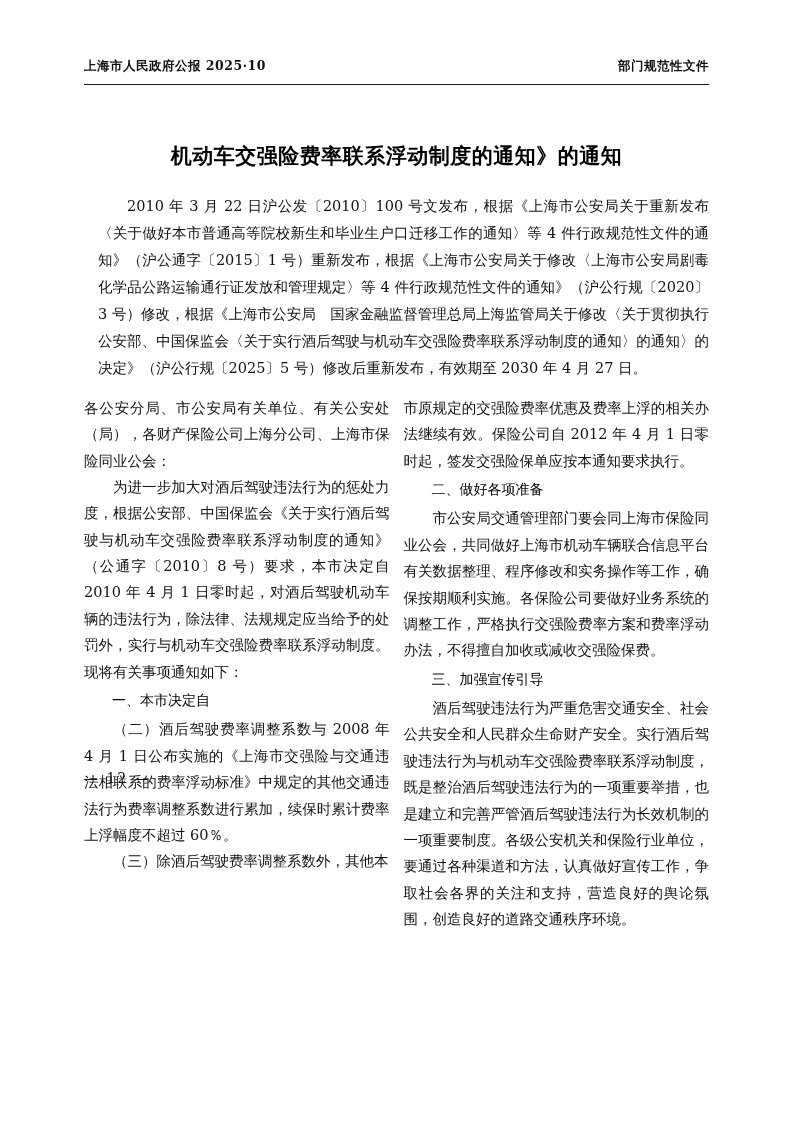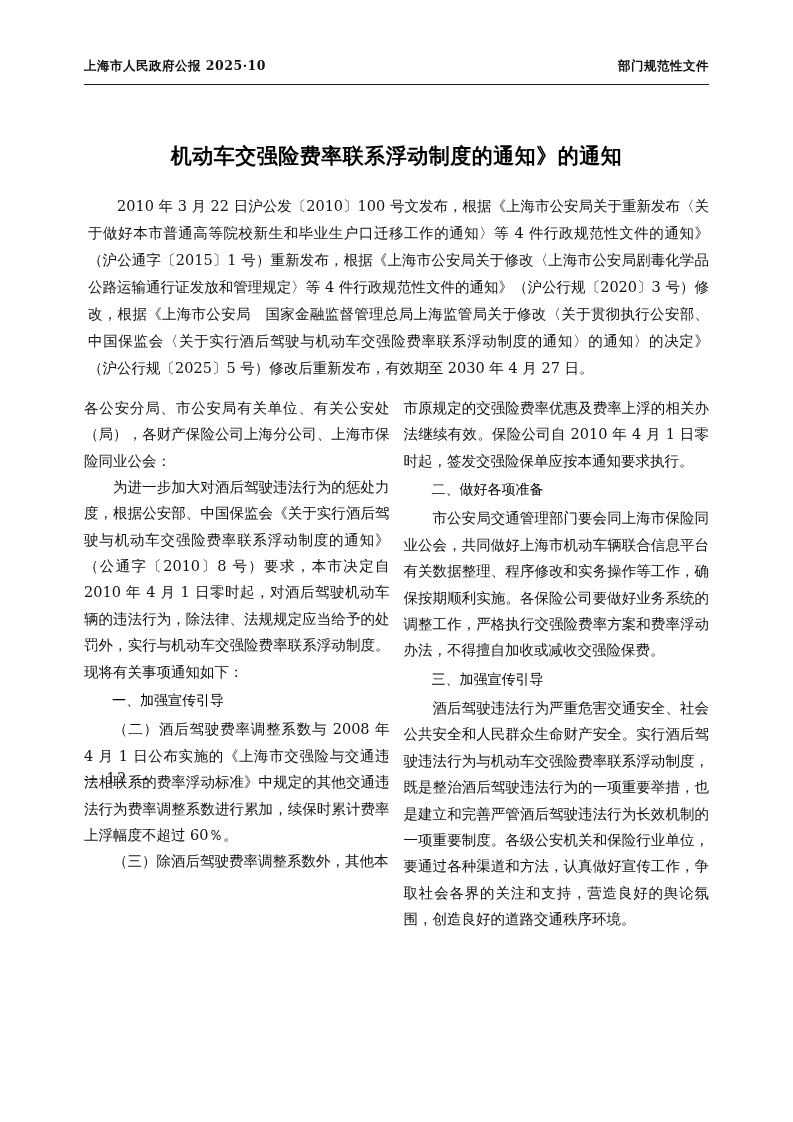--- a/index.html
+++ b/index.html
@@ -35,21 +35,21 @@
     text-align: center;
     font-size: 21px;
     font-weight: bold;
     line-height: 2.0;
     font-family: "DejaVu Sans", "Liberation Sans", sans-serif;
     letter-spacing: 0.5px;
     color: #000000;
   }
   .doc-title .title-line { display: block; }
   .intro {
-    margin: 16px 0 0 4px;
+    margin: 16px 0 0 14px;
     font-size: 14.5px;
     line-height: 1.86;
     text-align: justify;
     text-indent: 2em;
   }
   .columns {
     display: flex;
     gap: 14px;
     margin-top: 13px;
     font-size: 14.5px;
@@ -91,27 +91,27 @@
     <span class="title-line">机动车交强险费率联系浮动制度的通知》的通知</span>
   </h1>
 
   <p class="intro">2010 年 3 月 22 日沪公发〔2010〕100 号文发布，根据《上海市公安局关于重新发布〈关于做好本市普通高等院校新生和毕业生户口迁移工作的通知〉等 4 件行政规范性文件的通知》（沪公通字〔2015〕1 号）重新发布，根据《上海市公安局关于修改〈上海市公安局剧毒化学品公路运输通行证发放和管理规定〉等 4 件行政规范性文件的通知》（沪公行规〔2020〕3 号）修改，根据《上海市公安局　国家金融监督管理总局上海监管局关于修改〈关于贯彻执行公安部、中国保监会〈关于实行酒后驾驶与机动车交强险费率联系浮动制度的通知〉的通知〉的决定》（沪公行规〔2025〕5 号）修改后重新发布，有效期至 2030 年 4 月 27 日。</p>
 
   <div class="columns">
 
     <div class="col">
       <p class="para noindent">各公安分局、市公安局有关单位、有关公安处（局），各财产保险公司上海分公司、上海市保险同业公会：</p>
       <p class="para">为进一步加大对酒后驾驶违法行为的惩处力度，根据公安部、中国保监会《关于实行酒后驾驶与机动车交强险费率联系浮动制度的通知》（公通字〔2010〕8 号）要求，本市决定自 2010 年 4 月 1 日零时起，对酒后驾驶机动车辆的违法行为，除法律、法规规定应当给予的处罚外，实行与机动车交强险费率联系浮动制度。现将有关事项通知如下：</p>
-      <p class="heading">一、加强宣传引导</p>
+      <p class="heading">一、本市决定自</p>
       <p class="para">（二）酒后驾驶费率调整系数与 2008 年 4 月 1 日公布实施的《上海市交强险与交通违法相联系的费率浮动标准》中规定的其他交通违法行为费率调整系数进行累加，续保时累计费率上浮幅度不超过 60％。</p>
       <p class="para">（三）除酒后驾驶费率调整系数外，其他本</p>
     </div>
 
     <div class="col">
-      <p class="para noindent">市原规定的交强险费率优惠及费率上浮的相关办法继续有效。保险公司自 2010 年 4 月 1 日零时起，签发交强险保单应按本通知要求执行。</p>
+      <p class="para noindent">市原规定的交强险费率优惠及费率上浮的相关办法继续有效。保险公司自 2012 年 4 月 1 日零时起，签发交强险保单应按本通知要求执行。</p>
       <p class="heading">二、做好各项准备</p>
       <p class="para">市公安局交通管理部门要会同上海市保险同业公会，共同做好上海市机动车辆联合信息平台有关数据整理、程序修改和实务操作等工作，确保按期顺利实施。各保险公司要做好业务系统的调整工作，严格执行交强险费率方案和费率浮动办法，不得擅自加收或减收交强险保费。</p>
       <p class="heading">三、加强宣传引导</p>
       <p class="para">酒后驾驶违法行为严重危害交通安全、社会公共安全和人民群众生命财产安全。实行酒后驾驶违法行为与机动车交强险费率联系浮动制度，既是整治酒后驾驶违法行为的一项重要举措，也是建立和完善严管酒后驾驶违法行为长效机制的一项重要制度。各级公安机关和保险行业单位，要通过各种渠道和方法，认真做好宣传工作，争取社会各界的关注和支持，营造良好的舆论氛围，创造良好的道路交通秩序环境。</p>
     </div>
 
   </div>
 
   <div class="footer-pagenum">— 12 —</div>
 

